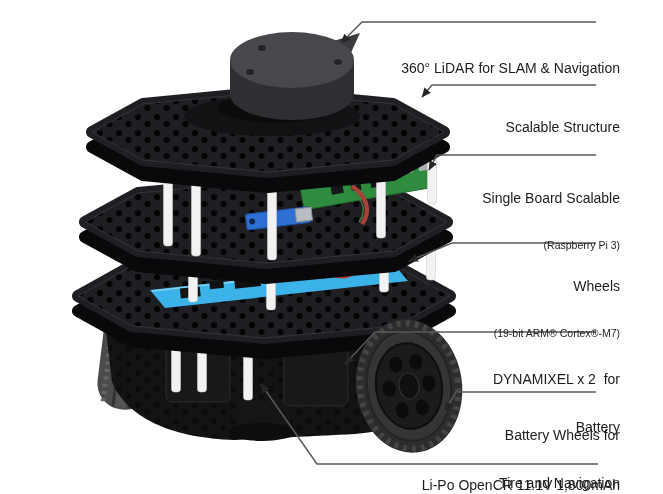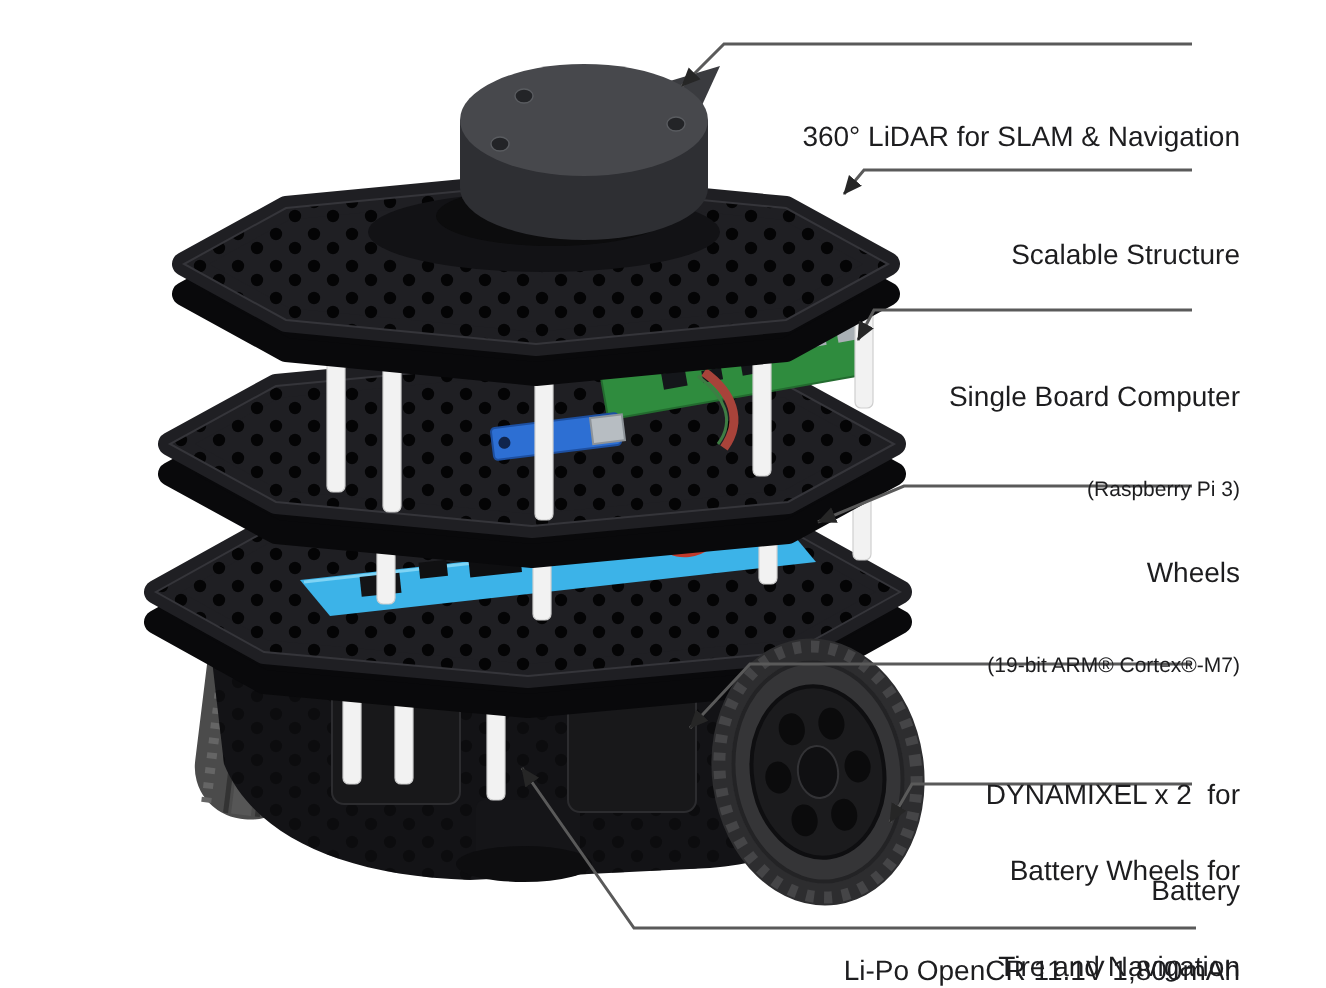--- a/index.html
+++ b/index.html
@@ -12,21 +12,21 @@
   #lines-svg{z-index:5;}
   .label{
     position:absolute;right:67px;text-align:right;color:#1d1d1f;
     font-size:14px;line-height:16px;white-space:pre;z-index:6;
   }
   .label .sub{font-size:10.5px;line-height:12px;margin-top:1px;}
   #label-1{top:28px}
   #label-2{top:87px}
   #label-3{top:158px}
   #label-4{top:246px}
-  #label-5{top:357px}
+  #label-5{top:339px}
   #label-6{top:395px}
   #label-7{top:445px}
 </style>
 </head>
 <body>
 
 <div id="stage">
 
   <svg id="robot-svg" width="663" height="494" viewBox="0 0 663 494">
     <defs>
@@ -192,21 +192,21 @@
 
   <div class="label" id="label-1">
     <div>360° LiDAR for SLAM &amp; Navigation</div>
   </div>
 
   <div class="label" id="label-2">
     <div>Scalable Structure</div>
   </div>
 
   <div class="label" id="label-3">
-    <div>Single Board Computer</div>
+    <div>Single Board Scalable</div>
     <div class="sub">(Raspberry Pi 3)</div>
   </div>
 
   <div class="label" id="label-4">
     <div>Wheels</div>
     <div class="sub">(19-bit ARM® Cortex®-M7)</div>
   </div>
 
   <div class="label" id="label-5">
     <div>DYNAMIXEL x 2  for</div>

